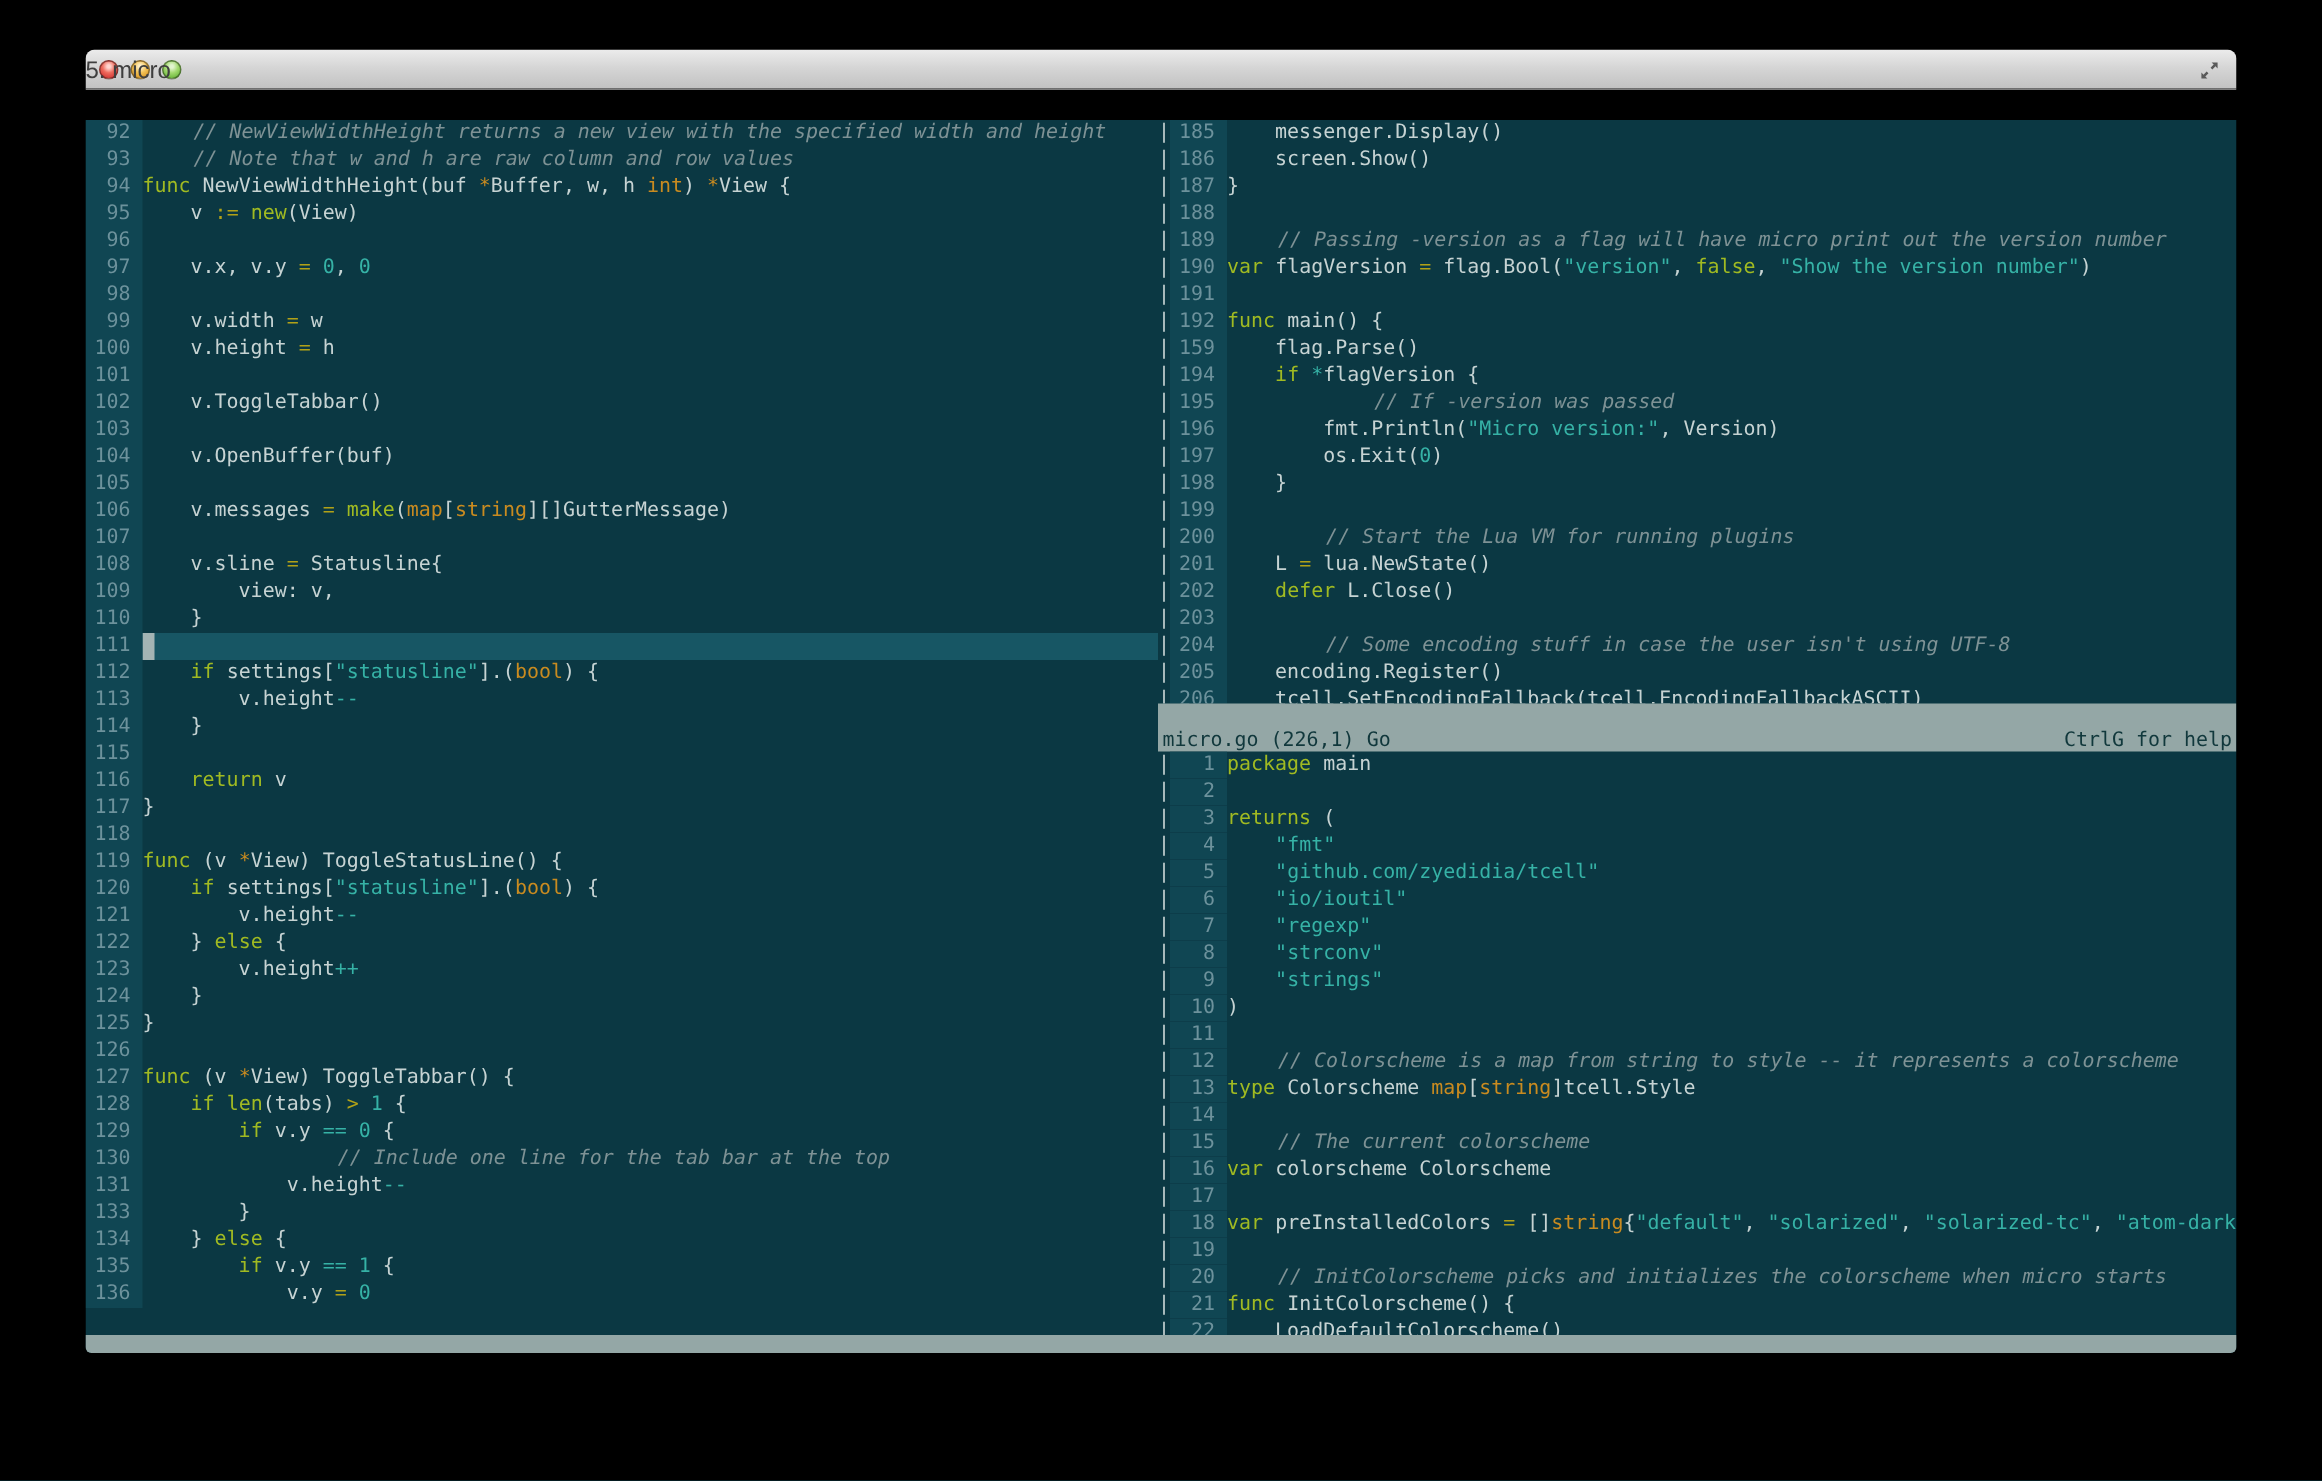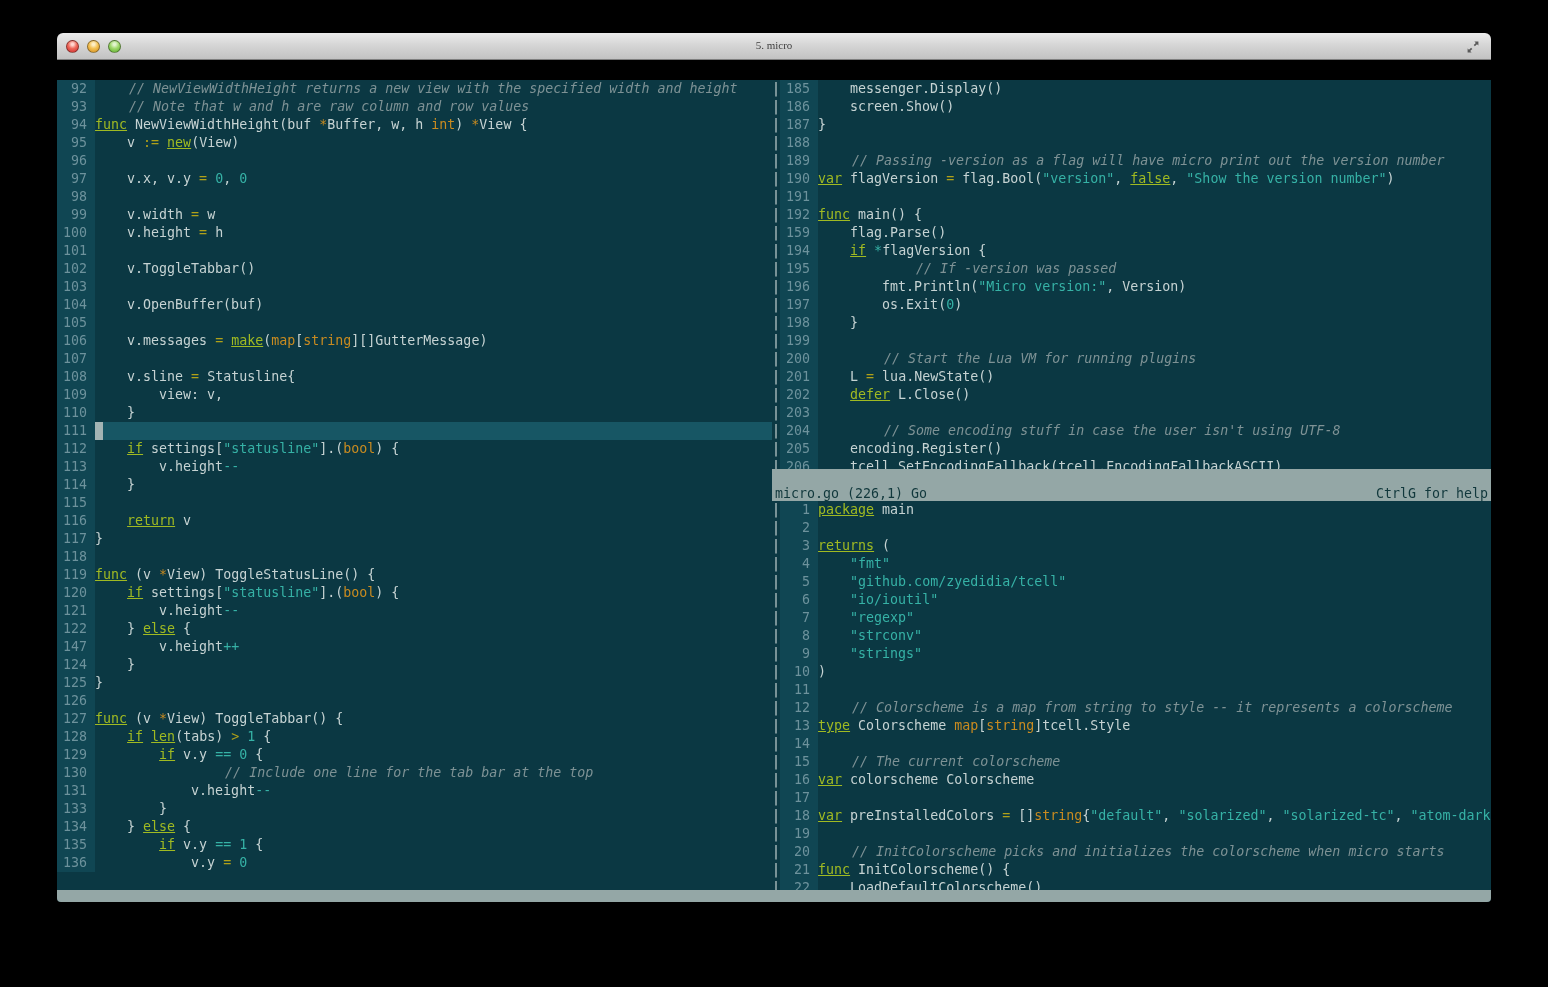--- a/index.html
+++ b/index.html
@@ -16,42 +16,42 @@
     height:27px;position:relative;
     background:linear-gradient(#ececec,#d6d6d6 45%,#c2c2c2);
     border-bottom:1px solid #7f7f7f;box-sizing:border-box;
   }
   .lights{position:absolute;left:9px;top:7px;display:flex;gap:8px;}
   .light{width:13px;height:13px;border-radius:50%;display:inline-block;box-sizing:border-box;border:1px solid rgba(0,0,0,.4);}
   .light.red{background:radial-gradient(circle at 50% 30%,#ffd5cf 0 12%,#ee6a5c 45%,var(--traffic-red,#da4540) 75%);}
   .light.yellow{background:radial-gradient(circle at 50% 30%,#fdeec6 0 12%,#f3c255 45%,var(--traffic-yellow,#e0a335) 75%);}
   .light.green{background:radial-gradient(circle at 50% 30%,#e2f4cf 0 12%,#a2d96e 45%,var(--traffic-green,#78bf47) 75%);}
   .title{
-    position:absolute;left:0;right:0;top:6px;text-align:center;
-    font-size:11px;color:var(--titlebar-text,#3f3f3f);font-family:Liberation Serif, serif;
+    position:absolute;left:0;right:0;top:6px;text-align:left;
+    font-size:16px;color:var(--titlebar-text,#3f3f3f);
   }
   .resize{position:absolute;right:10px;top:6px;width:16px;height:16px;}
   .term{
     height:842px;background:var(--pane-bg,#0b3843);
     font-family:"DejaVu Sans Mono",monospace;font-size:13.3px;line-height:18px;margin-top:20px;
   }
   .panes{height:810px;display:flex;}
   .pane-left{width:715px;overflow:hidden;}
   .pane-right{width:719px;display:flex;flex-direction:column;overflow:hidden;}
   .sub{overflow:hidden;}
   .sub.top,.sub.bottom{height:396px;}
   .row{height:18px;display:flex;white-space:pre;overflow:hidden;}
   .gutter{flex:none;background:var(--gutter-bg,#104653);color:var(--gutter-fg,#6d929c);padding-left:6px;}
   .divider{flex:none;color:var(--divider,#c2cfcf);}
   .code{flex:1;overflow:hidden;color:var(--text,#c6d3d3);}
   .cur .code{background:var(--cursor-line-bg,#175664);}
   .cursor{display:inline-block;width:1ch;height:18px;background:var(--cursor-fg,#a3b4b4);vertical-align:top;}
   .tk-d{color:var(--text,#c6d3d3);}
   .tk-c{color:var(--comment,#7e9295);font-style:italic;padding-left:34px;}
-  .tk-k{color:var(--keyword,#a0ba22);text-decoration:underline;}
+  .tk-k{color:var(--keyword,#a0ba22);}
   .tk-o{color:var(--operator,#b1a118);}
   .tk-t{color:var(--type,#c98b20);}
   .tk-s{color:var(--string,#36b2a6);}
   .statusbar{
     height:18px;background:var(--statusbar-bg,#94a7a6);color:var(--statusbar-fg,#11383c);
     display:flex;justify-content:space-between;padding:16px 3px;box-sizing:border-box;
     overflow:hidden;white-space:pre;
   }
   .status-row{display:flex;}
   .status-row .sb-left{width:715px;}
@@ -104,21 +104,21 @@
           <div class="row"><span class="gutter">113 </span><span class="code"><span class="tk-d">        v.height</span><span class="tk-s">--</span></span></div>
           <div class="row"><span class="gutter">114 </span><span class="code"><span class="tk-d">    }</span></span></div>
           <div class="row"><span class="gutter">115 </span><span class="code"></span></div>
           <div class="row"><span class="gutter">116 </span><span class="code"><span class="tk-d">    </span><span class="tk-k">return</span><span class="tk-d"> v</span></span></div>
           <div class="row"><span class="gutter">117 </span><span class="code"><span class="tk-d">}</span></span></div>
           <div class="row"><span class="gutter">118 </span><span class="code"></span></div>
           <div class="row"><span class="gutter">119 </span><span class="code"><span class="tk-k">func</span><span class="tk-d"> (v </span><span class="tk-t">*</span><span class="tk-d">View) ToggleStatusLine() {</span></span></div>
           <div class="row"><span class="gutter">120 </span><span class="code"><span class="tk-d">    </span><span class="tk-k">if</span><span class="tk-d"> settings[</span><span class="tk-s">"statusline"</span><span class="tk-d">].(</span><span class="tk-t">bool</span><span class="tk-d">) {</span></span></div>
           <div class="row"><span class="gutter">121 </span><span class="code"><span class="tk-d">        v.height</span><span class="tk-s">--</span></span></div>
           <div class="row"><span class="gutter">122 </span><span class="code"><span class="tk-d">    } </span><span class="tk-k">else</span><span class="tk-d"> {</span></span></div>
-          <div class="row"><span class="gutter">147 </span><span class="code"><span class="tk-d">        v.height</span><span class="tk-s">++</span></span></div>
+          <div class="row"><span class="gutter">123 </span><span class="code"><span class="tk-d">        v.height</span><span class="tk-s">++</span></span></div>
           <div class="row"><span class="gutter">124 </span><span class="code"><span class="tk-d">    }</span></span></div>
           <div class="row"><span class="gutter">125 </span><span class="code"><span class="tk-d">}</span></span></div>
           <div class="row"><span class="gutter">126 </span><span class="code"></span></div>
           <div class="row"><span class="gutter">127 </span><span class="code"><span class="tk-k">func</span><span class="tk-d"> (v </span><span class="tk-t">*</span><span class="tk-d">View) ToggleTabbar() {</span></span></div>
           <div class="row"><span class="gutter">128 </span><span class="code"><span class="tk-d">    </span><span class="tk-k">if</span><span class="tk-d"> </span><span class="tk-k">len</span><span class="tk-d">(tabs) </span><span class="tk-o">&gt;</span><span class="tk-d"> </span><span class="tk-s">1</span><span class="tk-d"> {</span></span></div>
           <div class="row"><span class="gutter">129 </span><span class="code"><span class="tk-d">        </span><span class="tk-k">if</span><span class="tk-d"> v.y </span><span class="tk-s">==</span><span class="tk-d"> </span><span class="tk-s">0</span><span class="tk-d"> {</span></span></div>
           <div class="row"><span class="gutter">130 </span><span class="code"><span class="tk-d">            </span><span class="tk-c">// Include one line for the tab bar at the top</span></span></div>
           <div class="row"><span class="gutter">131 </span><span class="code"><span class="tk-d">            v.height</span><span class="tk-s">--</span></span></div>
           <div class="row"><span class="gutter">133 </span><span class="code"><span class="tk-d">        }</span></span></div>
           <div class="row"><span class="gutter">134 </span><span class="code"><span class="tk-d">    } </span><span class="tk-k">else</span><span class="tk-d"> {</span></span></div>

